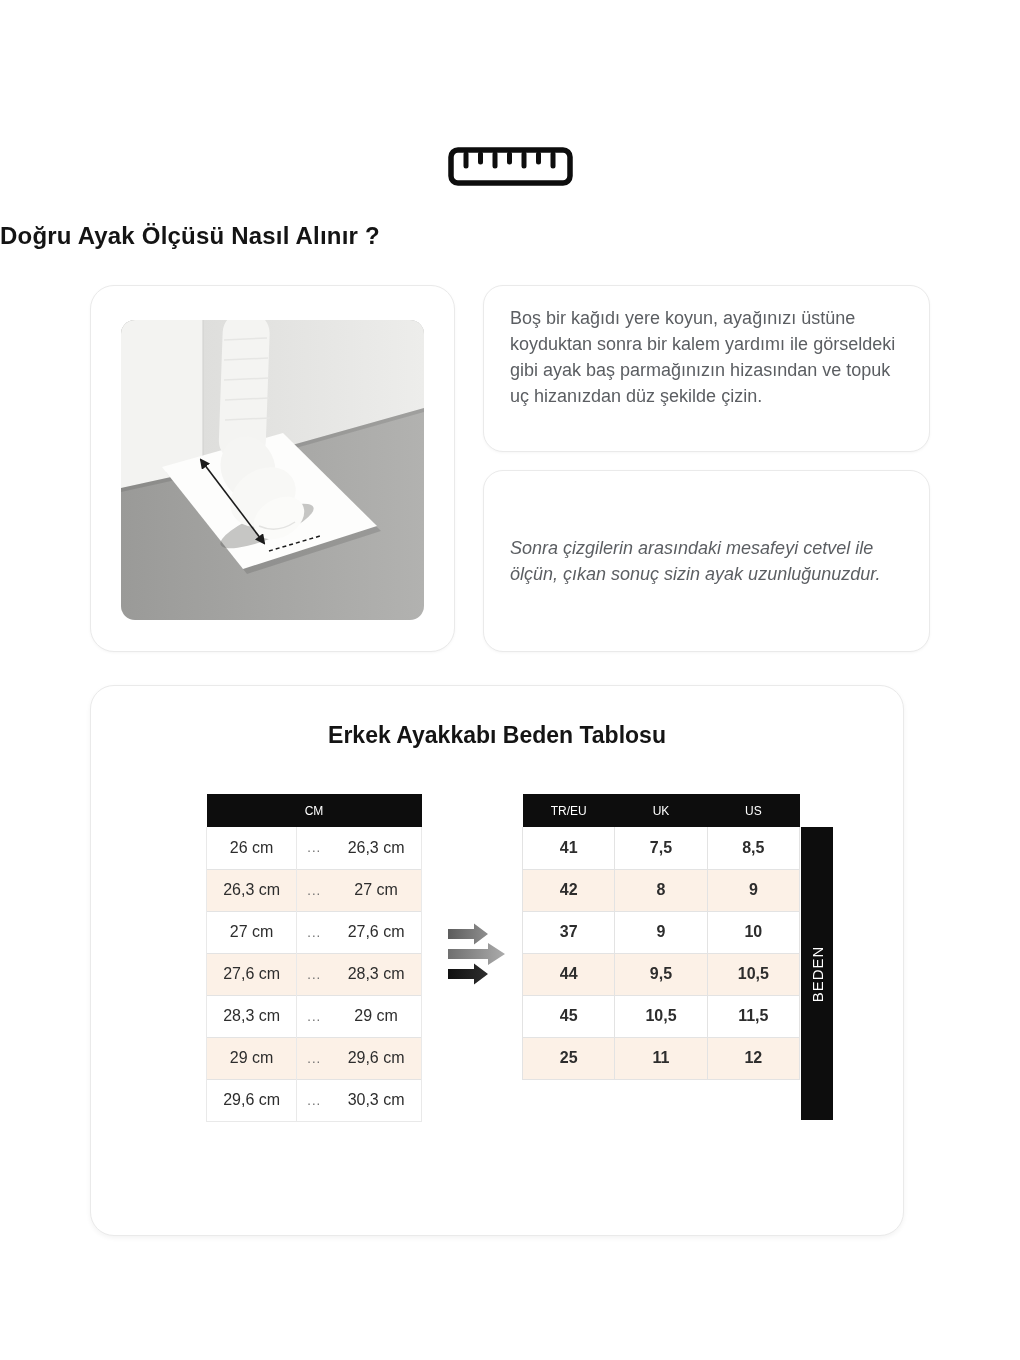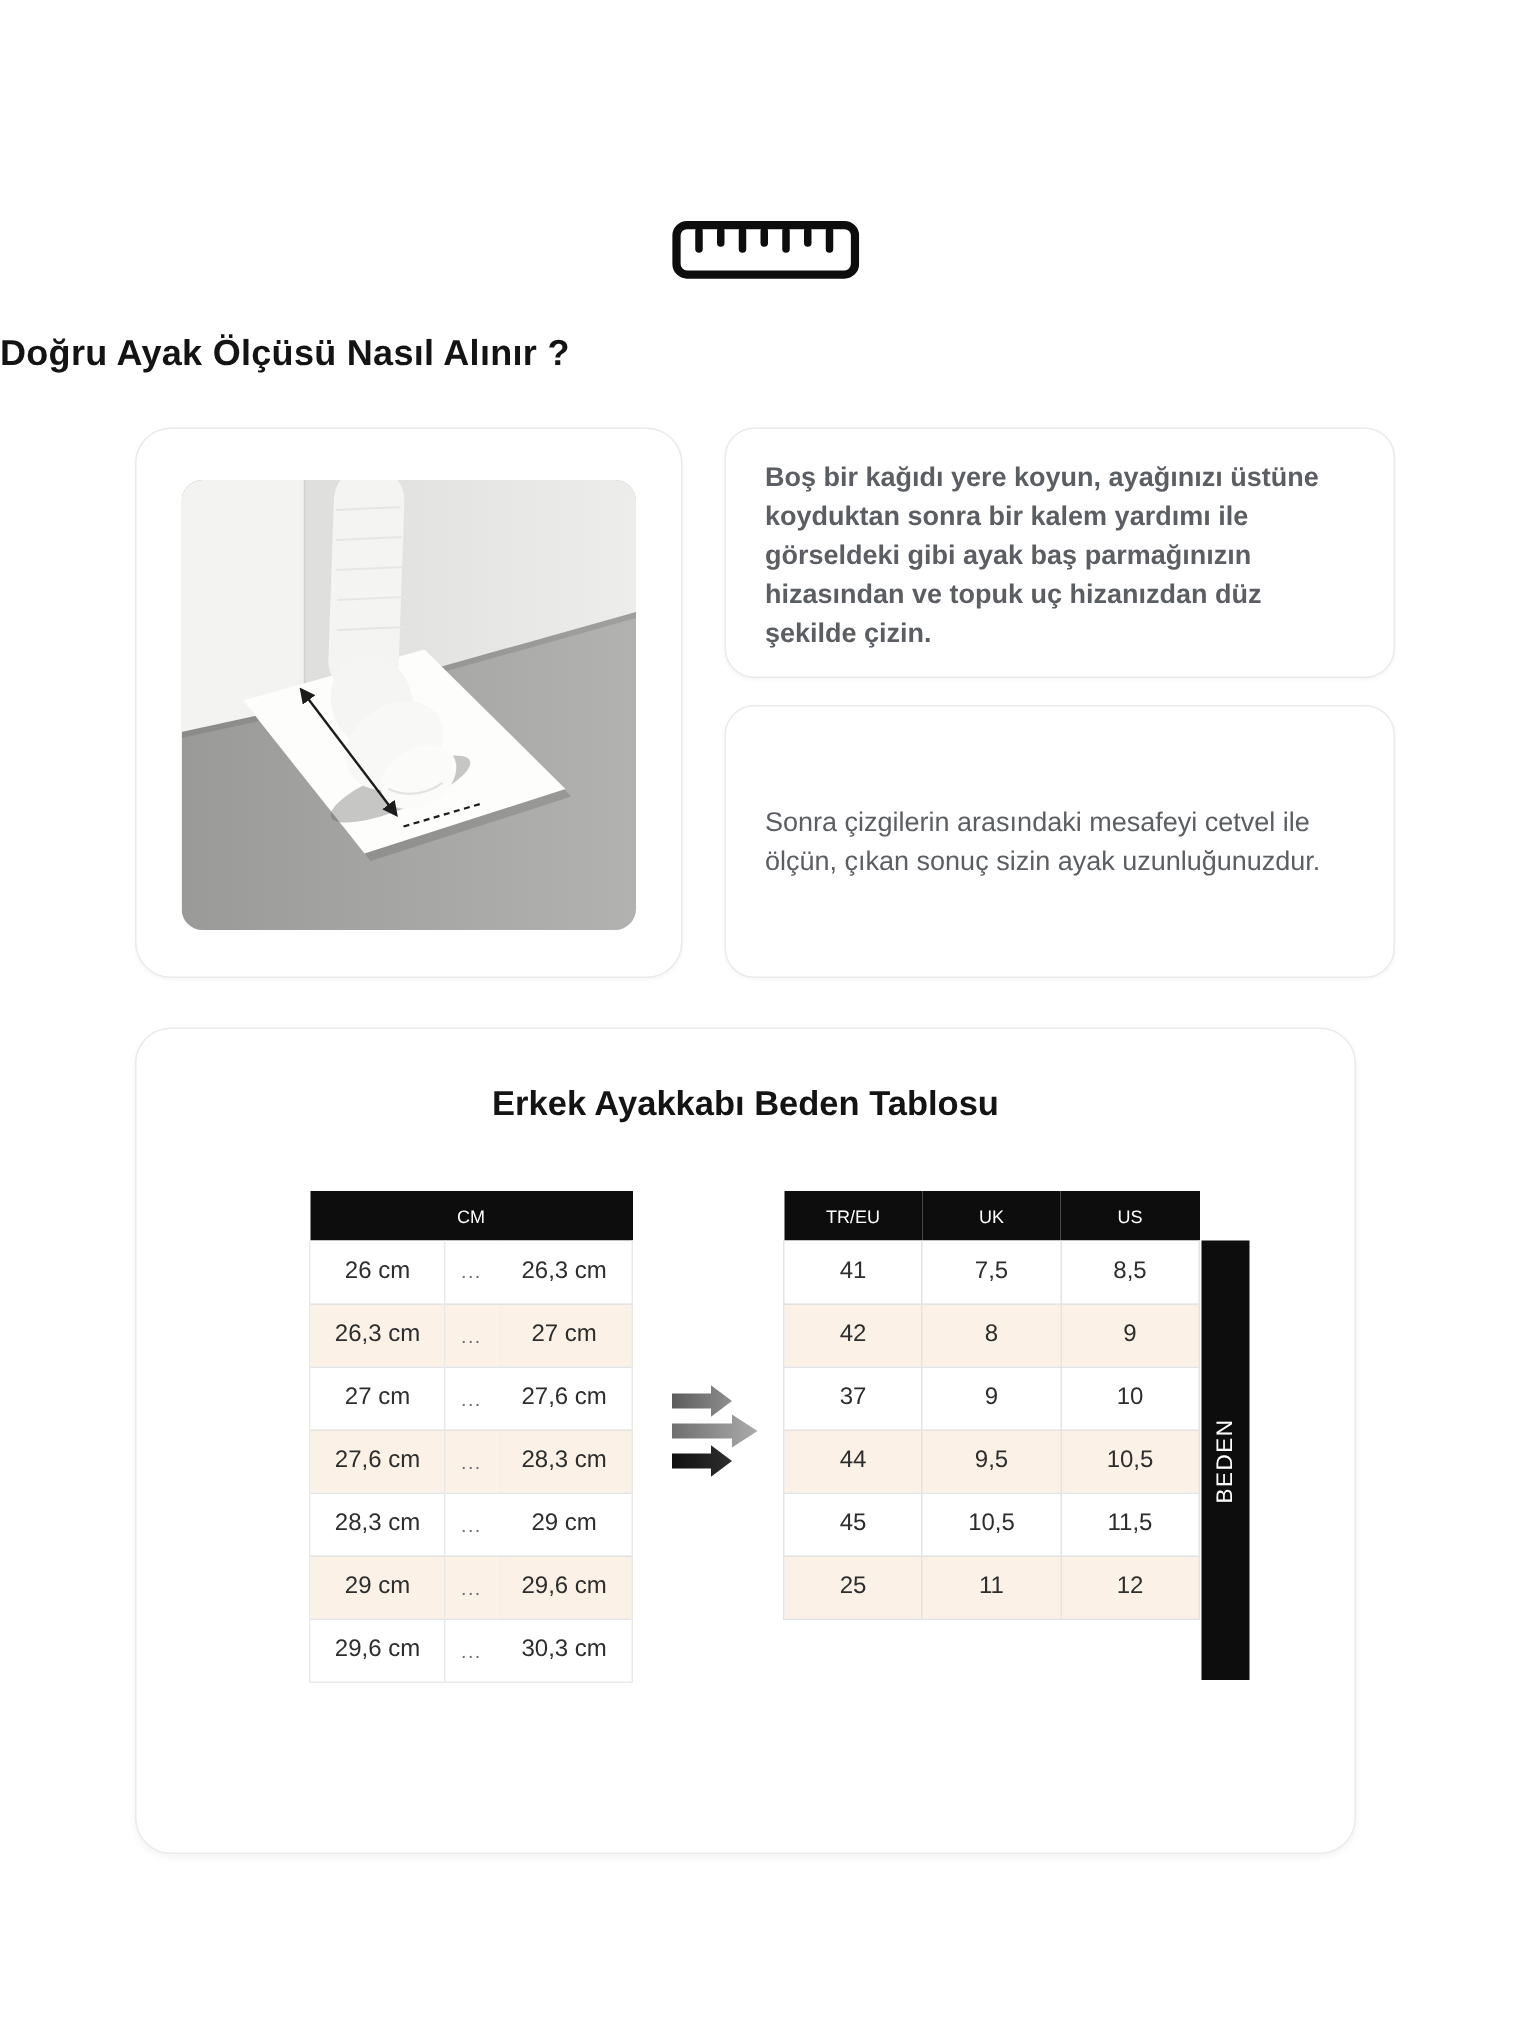--- a/index.html
+++ b/index.html
@@ -36,22 +36,22 @@
   }
   .photo svg { display: block; }
 
   .howto-texts { position: absolute; left: 393px; top: 0; width: 447px; height: 367px; }
   .text-card {
     position: absolute; left: 0; width: 447px;
     background: #fff; border: 1px solid #eaeaea; border-radius: 20px;
     box-shadow: 0 1px 3px rgba(0,0,0,.04);
   }
   .text-card p { font-size: 18px; line-height: 26px; color: #5b5e62; }
-  .card1 { top: 0; height: 167px; padding: 19px 26px; font-weight: bold; }
-  .card2 { top: 185px; height: 182px; padding: 0 26px; display: flex; align-items: center; }
+  .card1 { top: 0; height: 167px; padding: 19px 26px; }
+  .card2 { top: 185px; height: 182px; padding: 0 26px; display: flex; align-items: center; font-style: italic; }
 
   
   .size-card {
     position: absolute; top: 685px; left: 90px; width: 814px; height: 551px;
     background: #fff; border: 1px solid #eaeaea; border-radius: 24px;
     box-shadow: 0 2px 5px rgba(0,0,0,.05);
   }
   .size-title {
     position: absolute; top: 36px; left: 0; width: 100%;
     text-align: center; font-size: 23px; font-weight: 700; color: #141414;
@@ -75,21 +75,21 @@
   .cm-table tbody td + td { border-left: none; border-right: none; }
   .cm-table tbody td:last-child { border-right: 1px solid #e9e9e9; }
   .cm-table tbody tr:last-child td { border-bottom: 1px solid #e9e9e9; }
   .cm-table .col-val { width: 42%; }
   .cm-table .col-dots { width: 16%; }
   .cm-table td.dots { font-size: 13px; color: #6d6d6d; letter-spacing: 1px; }
 
   .arrows { position: absolute; left: 356px; top: 230px; }
 
   .intl-table { position: absolute; left: 431px; top: 108px; width: 278px; }
-  .intl-table td { border: 1px solid #e3e3e3; }
+  .intl-table td { border: 1px solid #e3e3e3; font-weight: bold; }
   .intl-table tbody tr:first-child td { border-top: none; }
 
   .beden-bar {
     position: absolute; left: 710px; top: 141px; width: 32px; height: 293px;
     background: #0d0d0d;
   }
   .beden-bar span {
     position: absolute; left: 50%; top: 50%;
     transform: translate(-50%, -50%) rotate(-90deg);
     color: #ffffff; font-size: 15px; letter-spacing: 1px; white-space: nowrap;

